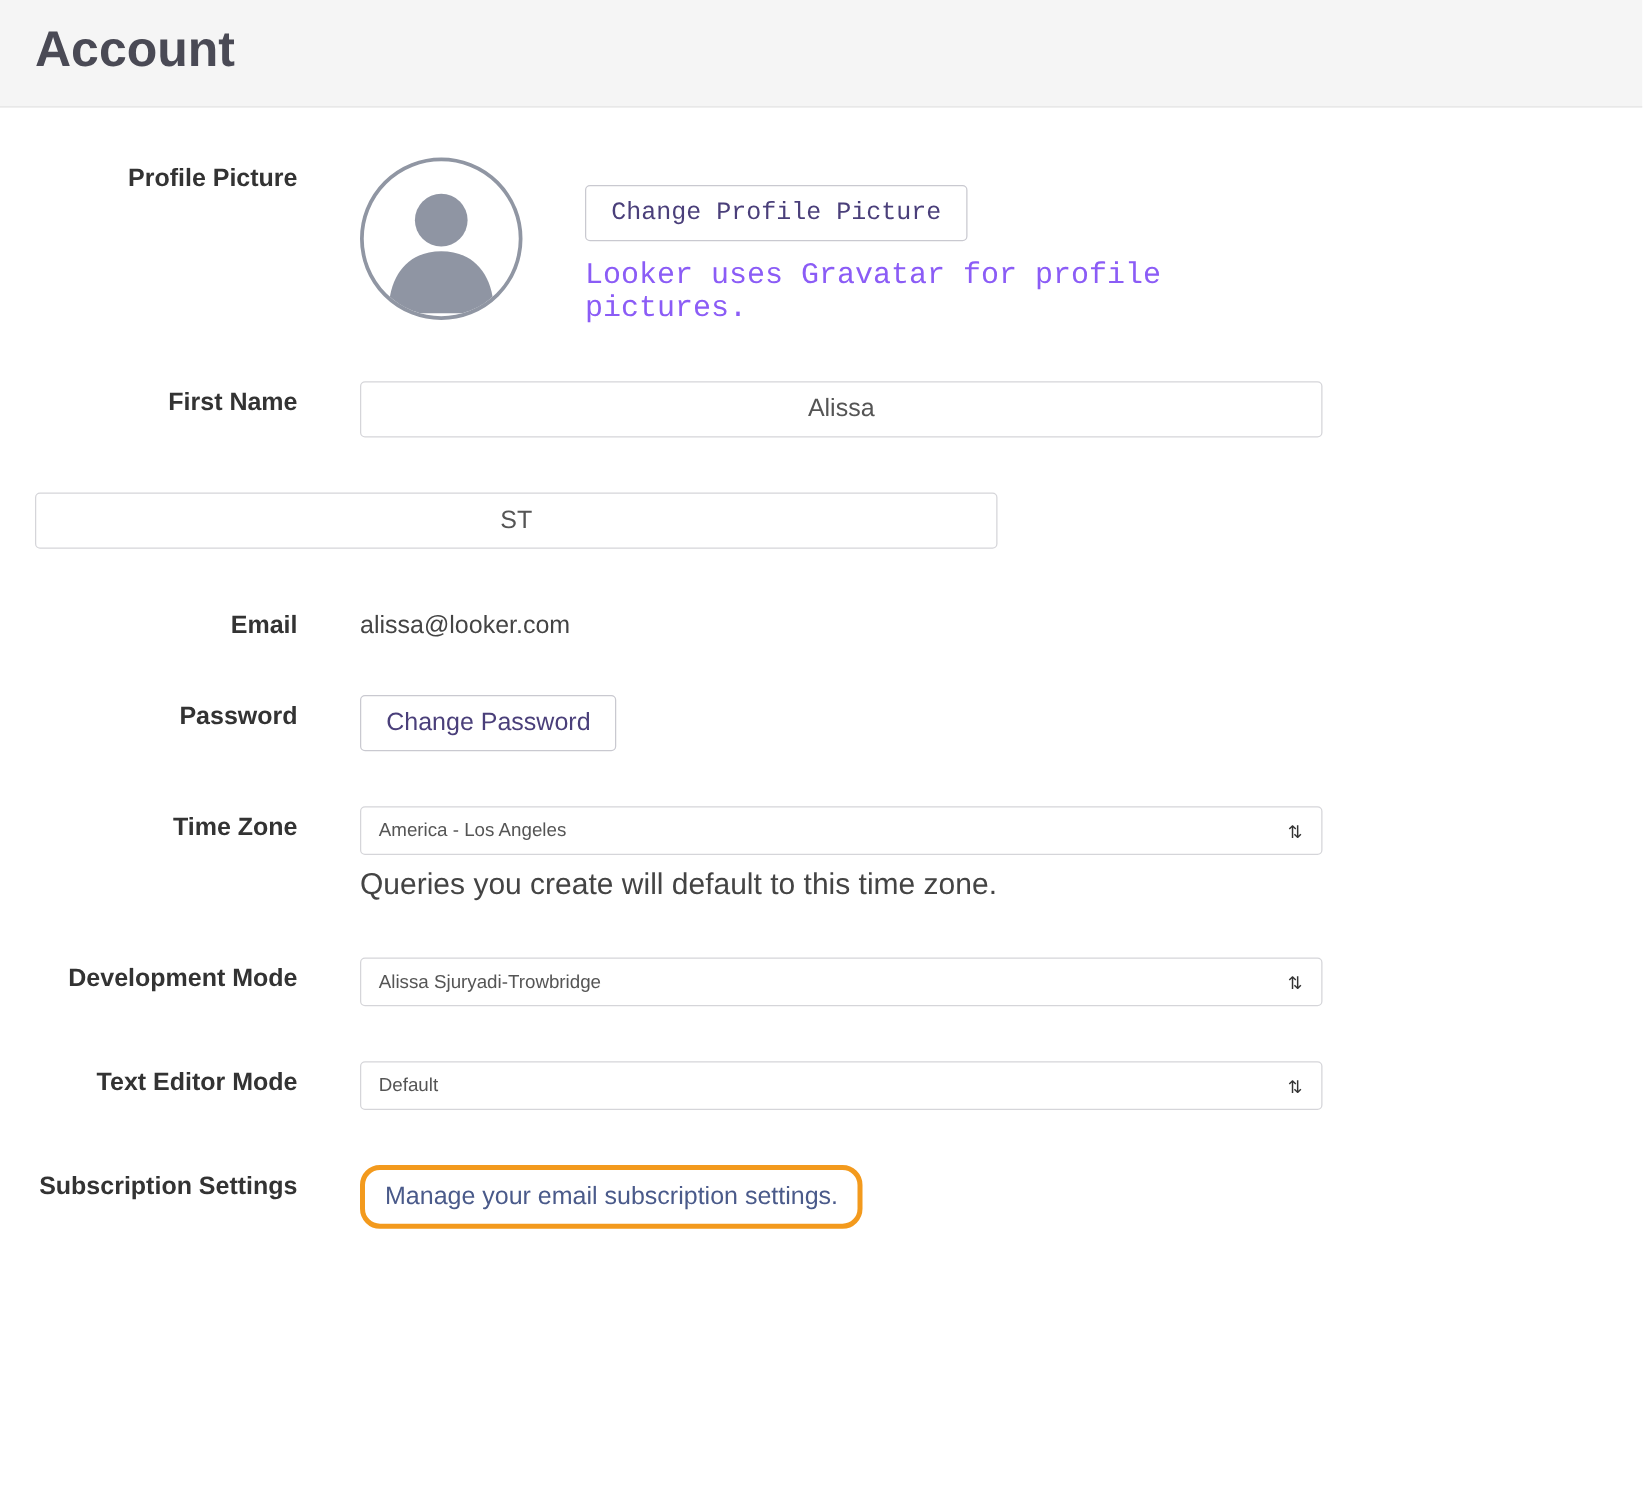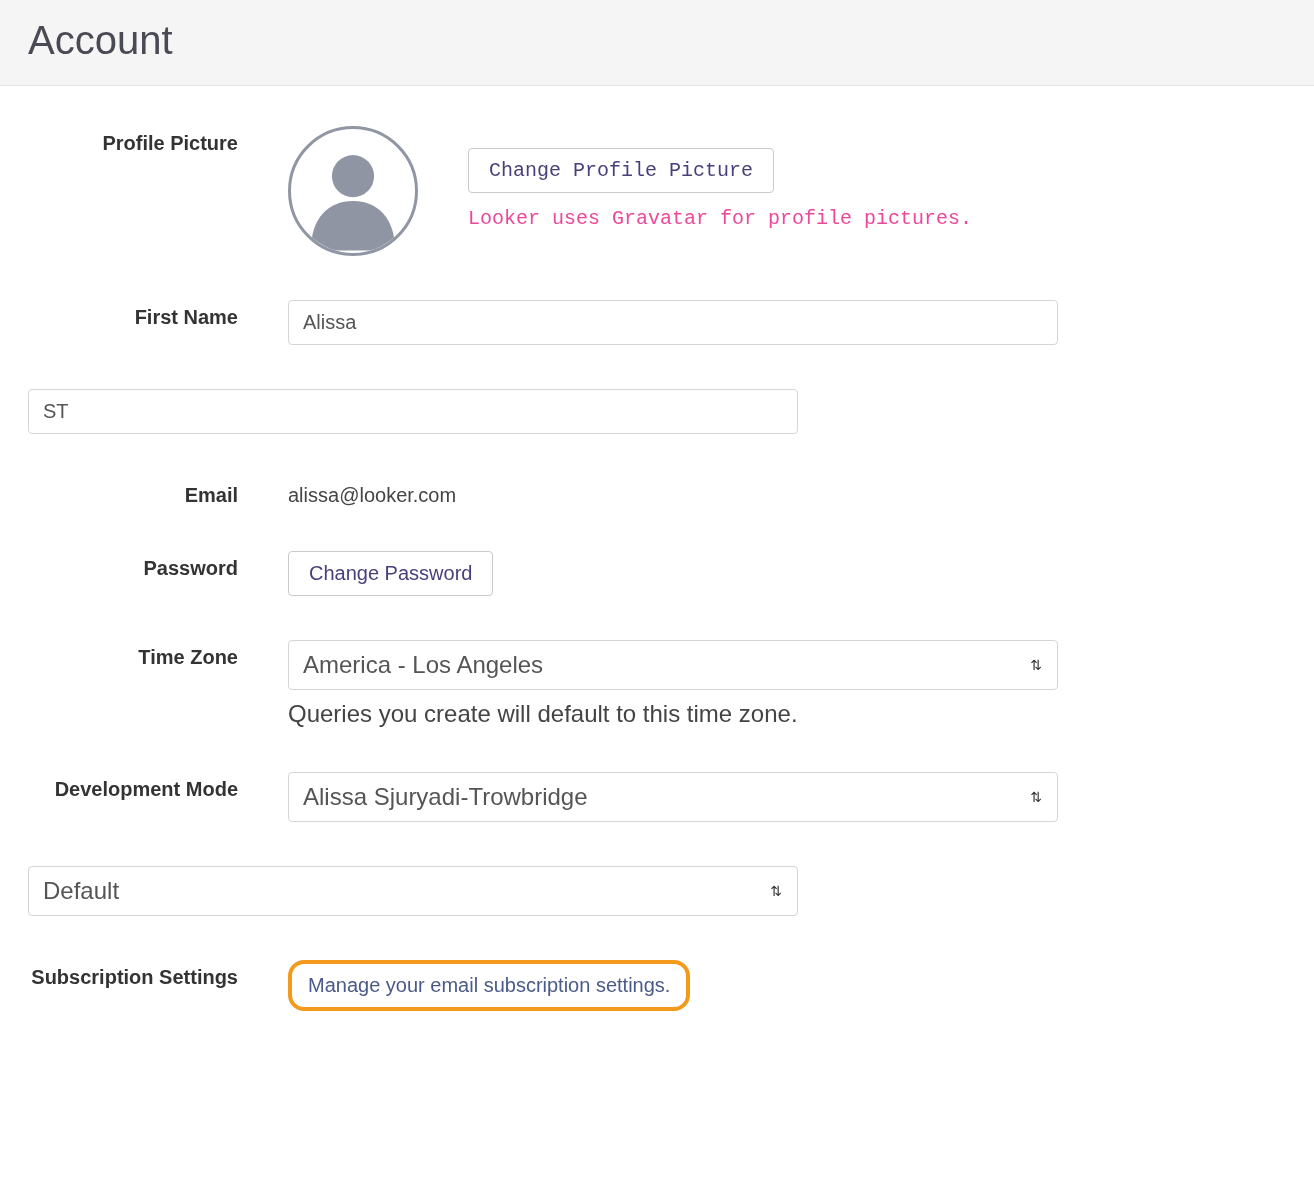--- a/index.html
+++ b/index.html
@@ -9,21 +9,21 @@
     color: #333;
     width: 1314px;
   }
   .header {
     background: #f5f5f5;
     border-bottom: 1px solid #e3e3e3;
     padding: 18px 28px 22px 28px;
   }
   .header h1 {
     font-size: 40px;
-    font-weight: 400;
+    font-weight: 700;
     color: #4a4a55;
   }
   .content {
     padding: 40px 28px 40px 28px;
   }
   .form-row {
     display: flex;
     align-items: flex-start;
     margin-bottom: 44px;
   }
@@ -68,47 +68,48 @@
     border: 1px solid #c9c9d0;
     border-radius: 4px;
     padding: 10px 20px;
     font-size: 20px;
     color: #4a3f7a;
     cursor: pointer;
     font-family: inherit;
   }
   .helper-text {
     margin-top: 14px;
-    font-size: 20px;
-    color: #ec4899;
+    font-size: 24px;
+    color: #8b5cf6;
   }
   .text-input {
     width: 100%;
     border: 1px solid #d5d5d9;
     border-radius: 4px;
     padding: 10px 14px;
     font-size: 20px;
     color: #555;
     font-family: inherit;
     background: #fff;
+    text-align: center;
   }
   .static-text {
     padding-top: 6px;
     color: #444;
   }
   .select-wrap {
     position: relative;
     width: 100%;
   }
   .select-field {
     width: 100%;
     border: 1px solid #d5d5d9;
     border-radius: 4px;
     padding: 10px 14px;
-    font-size: 24px;
+    font-size: 15px;
     color: #555;
     background: #fff;
     appearance: none;
     -webkit-appearance: none;
     font-family: inherit;
     cursor: pointer;
   }
   .select-caret {
     position: absolute;
     right: 16px;
@@ -202,20 +203,21 @@
     <div class="label-col">Development Mode</div>
     <div class="field-col">
       <div class="select-wrap">
         <div class="select-field">Alissa Sjuryadi-Trowbridge</div>
         <span class="select-caret">⇅</span>
       </div>
     </div>
   </div>
 
   <div class="form-row">
+    <div class="label-col">Text Editor Mode</div>
     <div class="field-col">
       <div class="select-wrap">
         <div class="select-field">Default</div>
         <span class="select-caret">⇅</span>
       </div>
     </div>
   </div>
 
   <div class="form-row" style="margin-bottom:0;">
     <div class="label-col">Subscription Settings</div>

